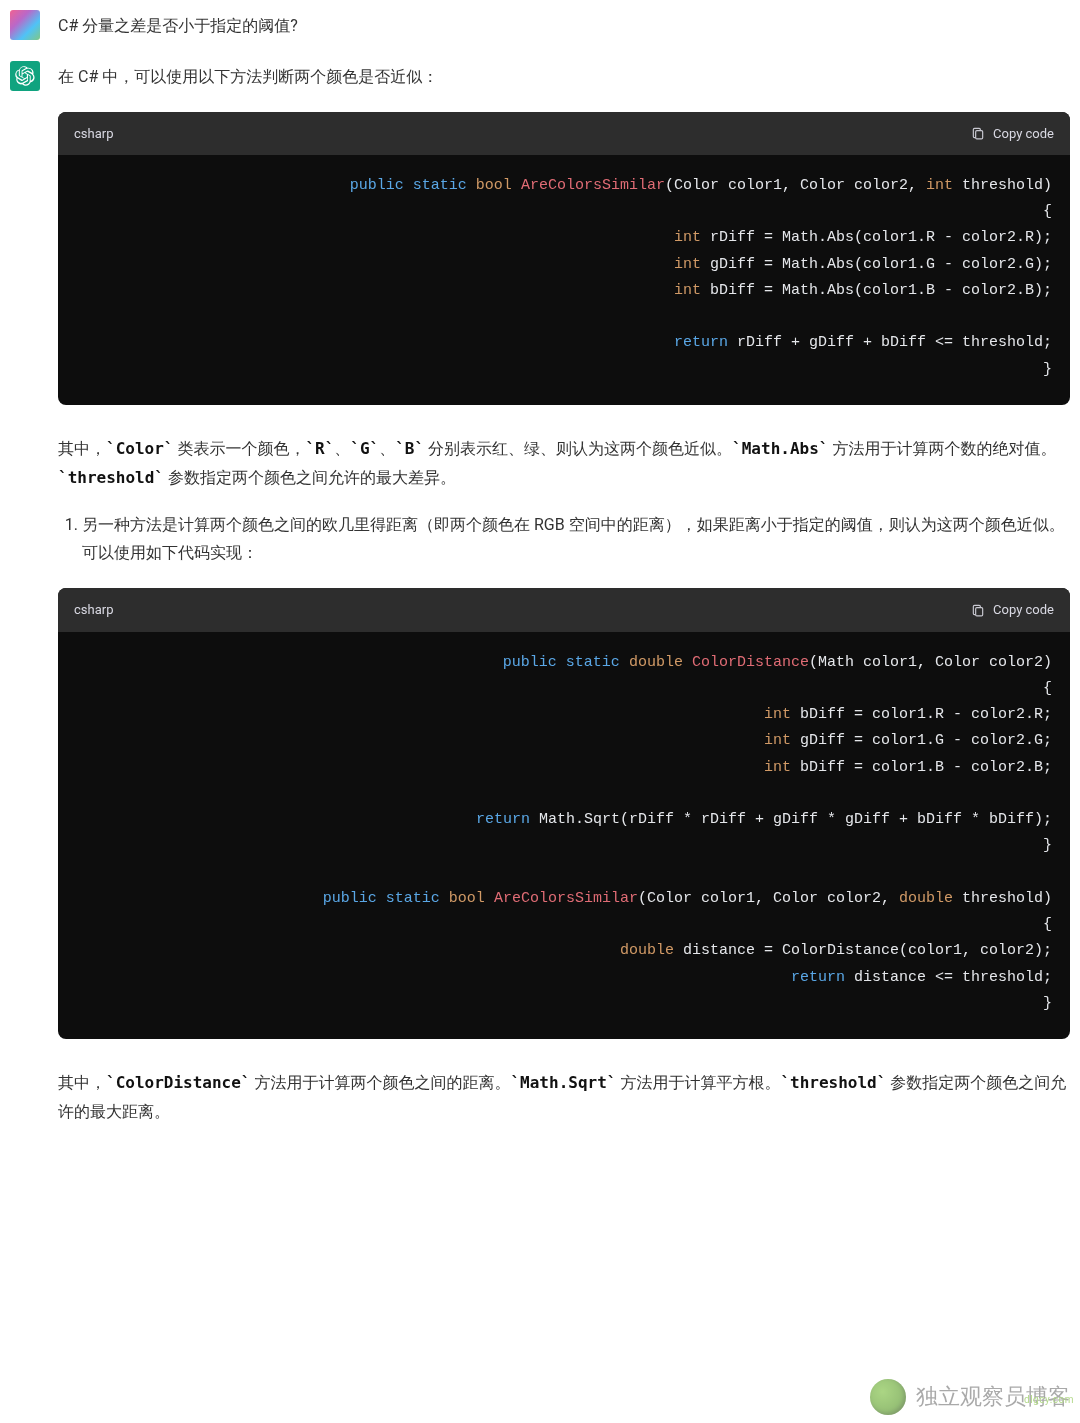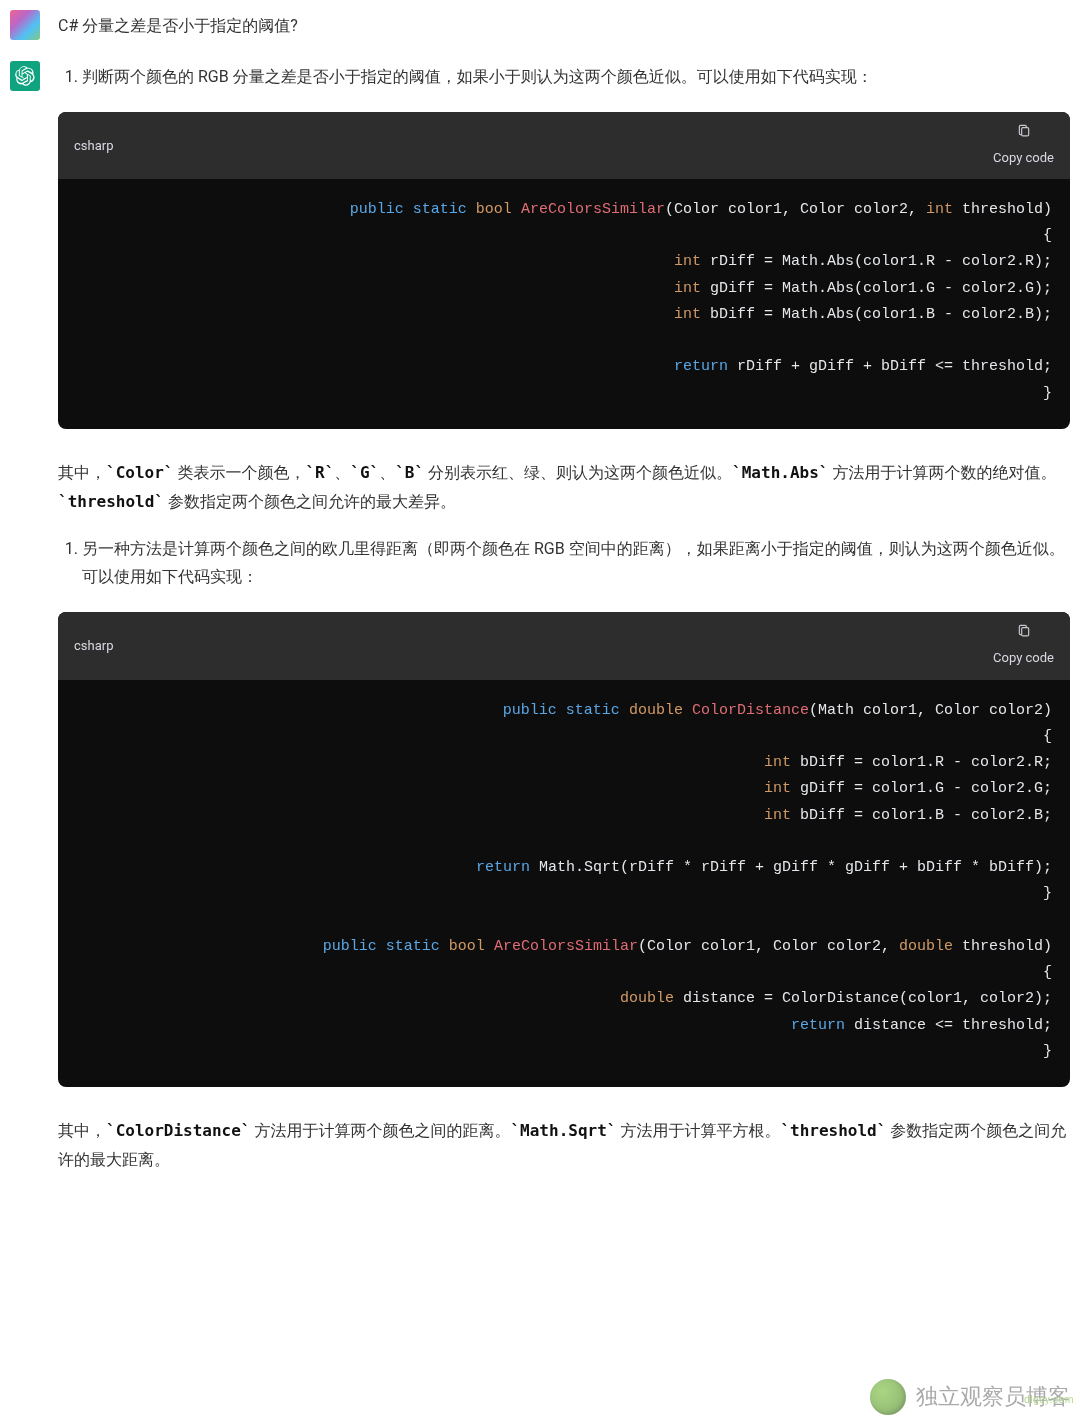--- a/index.html
+++ b/index.html
@@ -50,21 +50,20 @@
       color: #d9d9e3;
       font-size: 13px;
       padding: 10px 16px;
       display: flex;
       justify-content: space-between;
       align-items: center;
     }
     .copy-group {
       display: flex; align-items: center; gap: 8px;
       cursor: pointer;
-      flex-direction: column;
     }
     .copy-icon { width: 14px; height: 16px; opacity: .9; }
     pre {
       padding: 18px 18px 22px 18px;
       font-family: "SFMono-Regular", Consolas, "Liberation Mono", Menlo, monospace;
       font-size: 15px;
       line-height: 1.75;
       color: #e5e7eb;
       white-space: pre;
       border-radius: 22px;
@@ -109,24 +108,22 @@
   </div>
 
   <div class="message-row">
     <div class="avatar assistant">
       <svg viewBox="0 0 41 41" fill="#fff">
           <path d="M37.5 16.7c.9-2.7.6-5.6-.9-8.1-2.2-3.8-6.6-5.8-10.9-4.9C23.8 1.6 21 .5 18.1.7c-4.4.3-8.2 3.1-9.7 7.2-2.8.6-5.2 2.3-6.6 4.8-2.2 3.8-1.7 8.6 1.3 11.9-.9 2.7-.6 5.6.9 8.1 2.2 3.8 6.6 5.8 10.9 4.9 1.9 2.1 4.7 3.2 7.6 3 4.4-.3 8.2-3.1 9.7-7.2 2.8-.6 5.2-2.3 6.6-4.8 2.2-3.8 1.7-8.6-1.3-11.9zM22.5 37.9c-1.8.1-3.6-.5-5-1.7l.2-.1 8.3-4.8c.4-.2.7-.7.7-1.2V18.4l3.5 2v9.5c0 4.3-3.4 7.8-7.7 8zm-16.6-7.1c-.9-1.6-1.2-3.4-.9-5.2l.2.1 8.3 4.8c.4.2.9.2 1.4 0l10.1-5.8v4l-8.2 4.7c-3.7 2.2-8.5.9-10.9-2.6zm-2.2-18c.9-1.6 2.4-2.8 4.1-3.4v9.9c0 .5.3 1 .7 1.2l10.1 5.8-3.5 2-8.2-4.7c-3.7-2.2-5-6.9-3.2-10.8zm28.2 6.6-10.1-5.8 3.5-2 8.2 4.7c3.7 2.2 5 6.9 2.8 10.6-.9 1.6-2.4 2.8-4.1 3.4v-9.7c0-.5-.3-1-.3-1.2zm3.5-5.3-.2-.1-8.3-4.8c-.4-.2-.9-.2-1.4 0l-10.1 5.8v-4l8.2-4.7c3.7-2.2 8.5-.9 10.6 2.8.9 1.6 1.2 3.4 1.2 5zm-22 7.2-3.5-2v-9.5c0-4.3 3.5-7.8 7.8-7.8 1.8 0 3.6.6 5 1.8l-.2.1-8.3 4.8c-.4.2-.7.7-.7 1.2l-.1 11.4zm1.9-4.1 4.5-2.6 4.5 2.6v5.2l-4.5 2.6-4.5-2.6v-5.2z"></path>
         </svg>
     </div>
     <div class="message-content">
 
+      <p class="answer-intro">在 C# 中，可以使用以下方法判断两个颜色是否近似：</p>
 
-      <ol>
-        <li>判断两个颜色的 RGB 分量之差是否小于指定的阈值，如果小于则认为这两个颜色近似。可以使用如下代码实现：</li>
-      </ol>
 
       <div class="code-block">
         <div class="code-header">
           <span>csharp</span>
           <div class="copy-group">
             <svg class="copy-icon" viewBox="0 0 24 24" fill="none" stroke="#d9d9e3" stroke-width="2">
                 <rect x="8" y="8" width="12" height="14" rx="2"></rect>
                 <path d="M16 8V6a2 2 0 0 0-2-2H6a2 2 0 0 0-2 2v12a2 2 0 0 0 2 2h2"></path>
               </svg>
             <span>Copy code</span>

